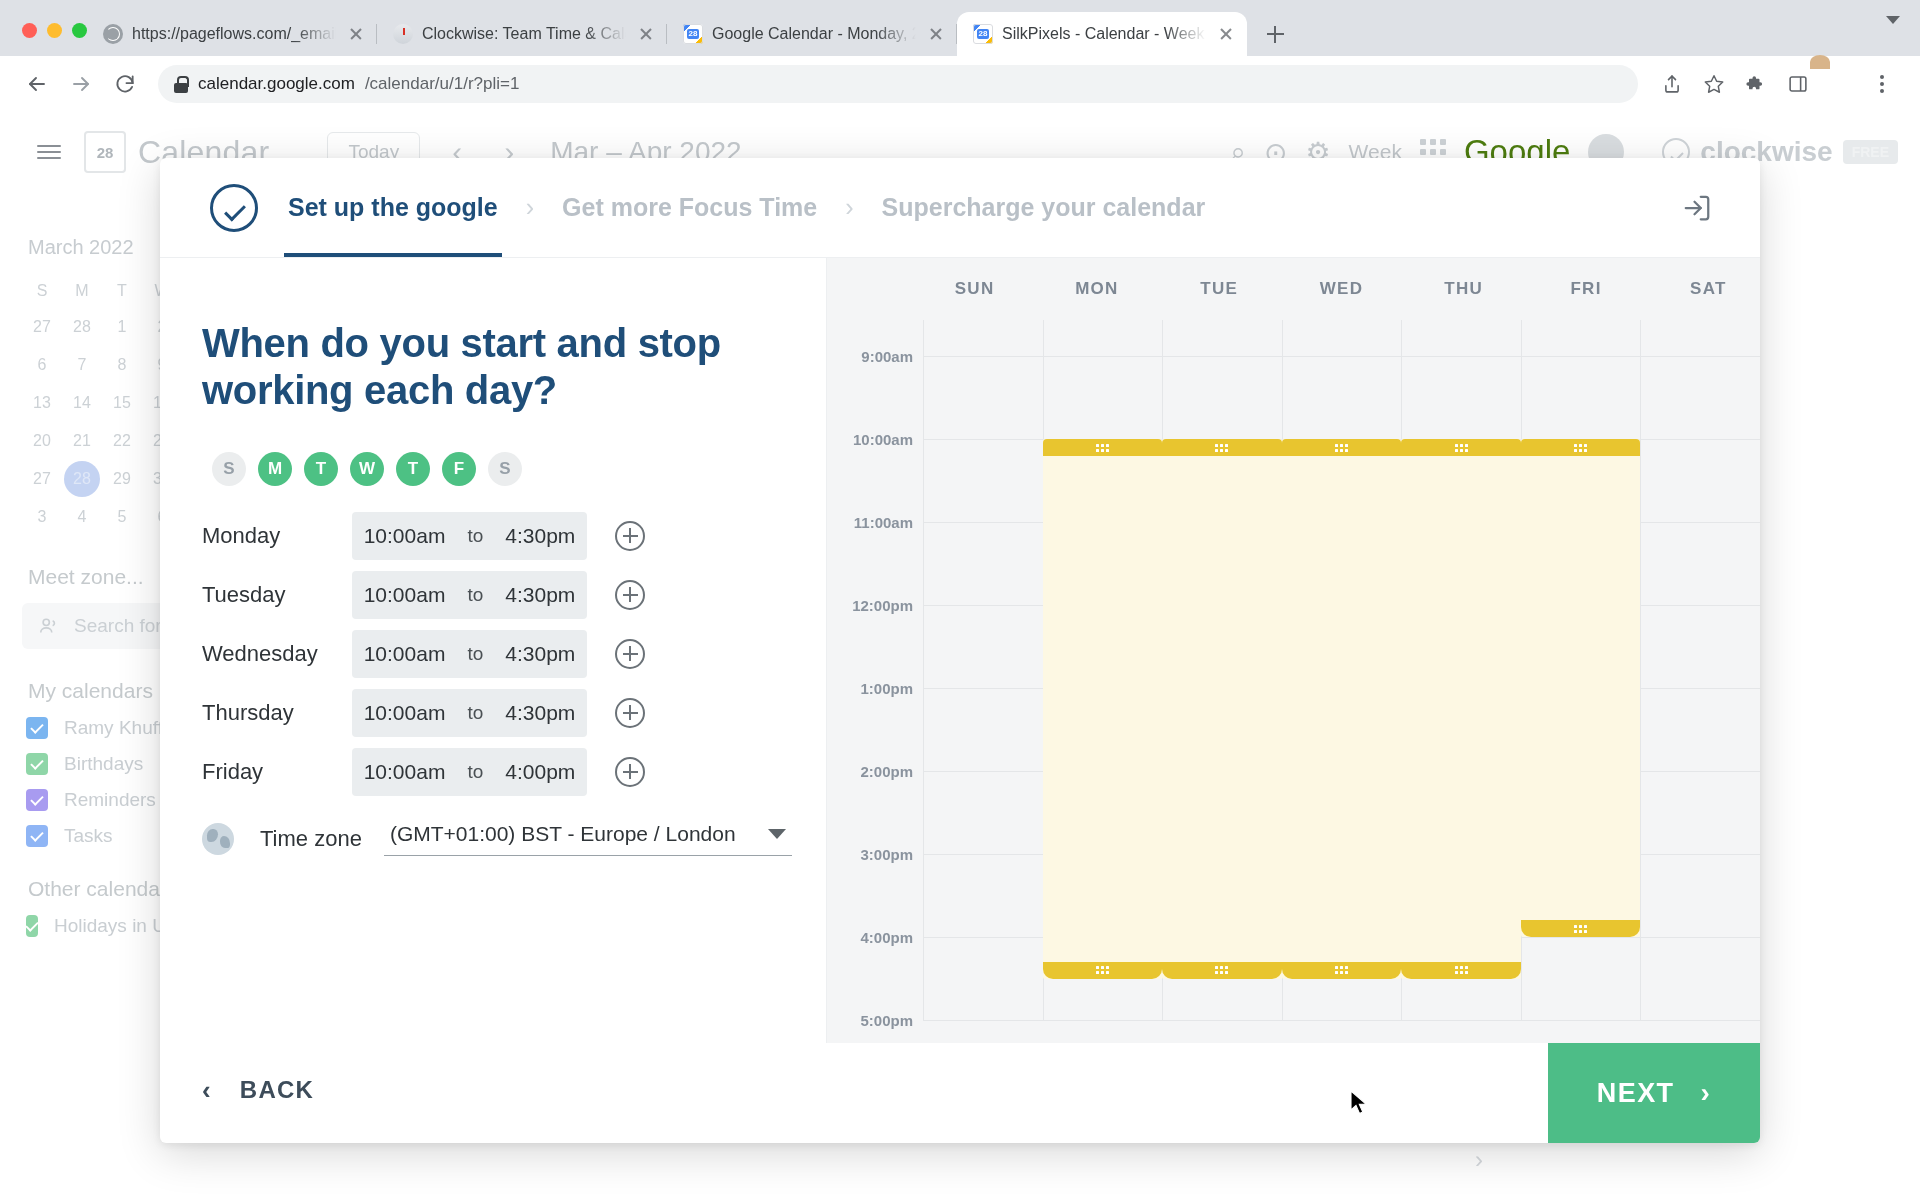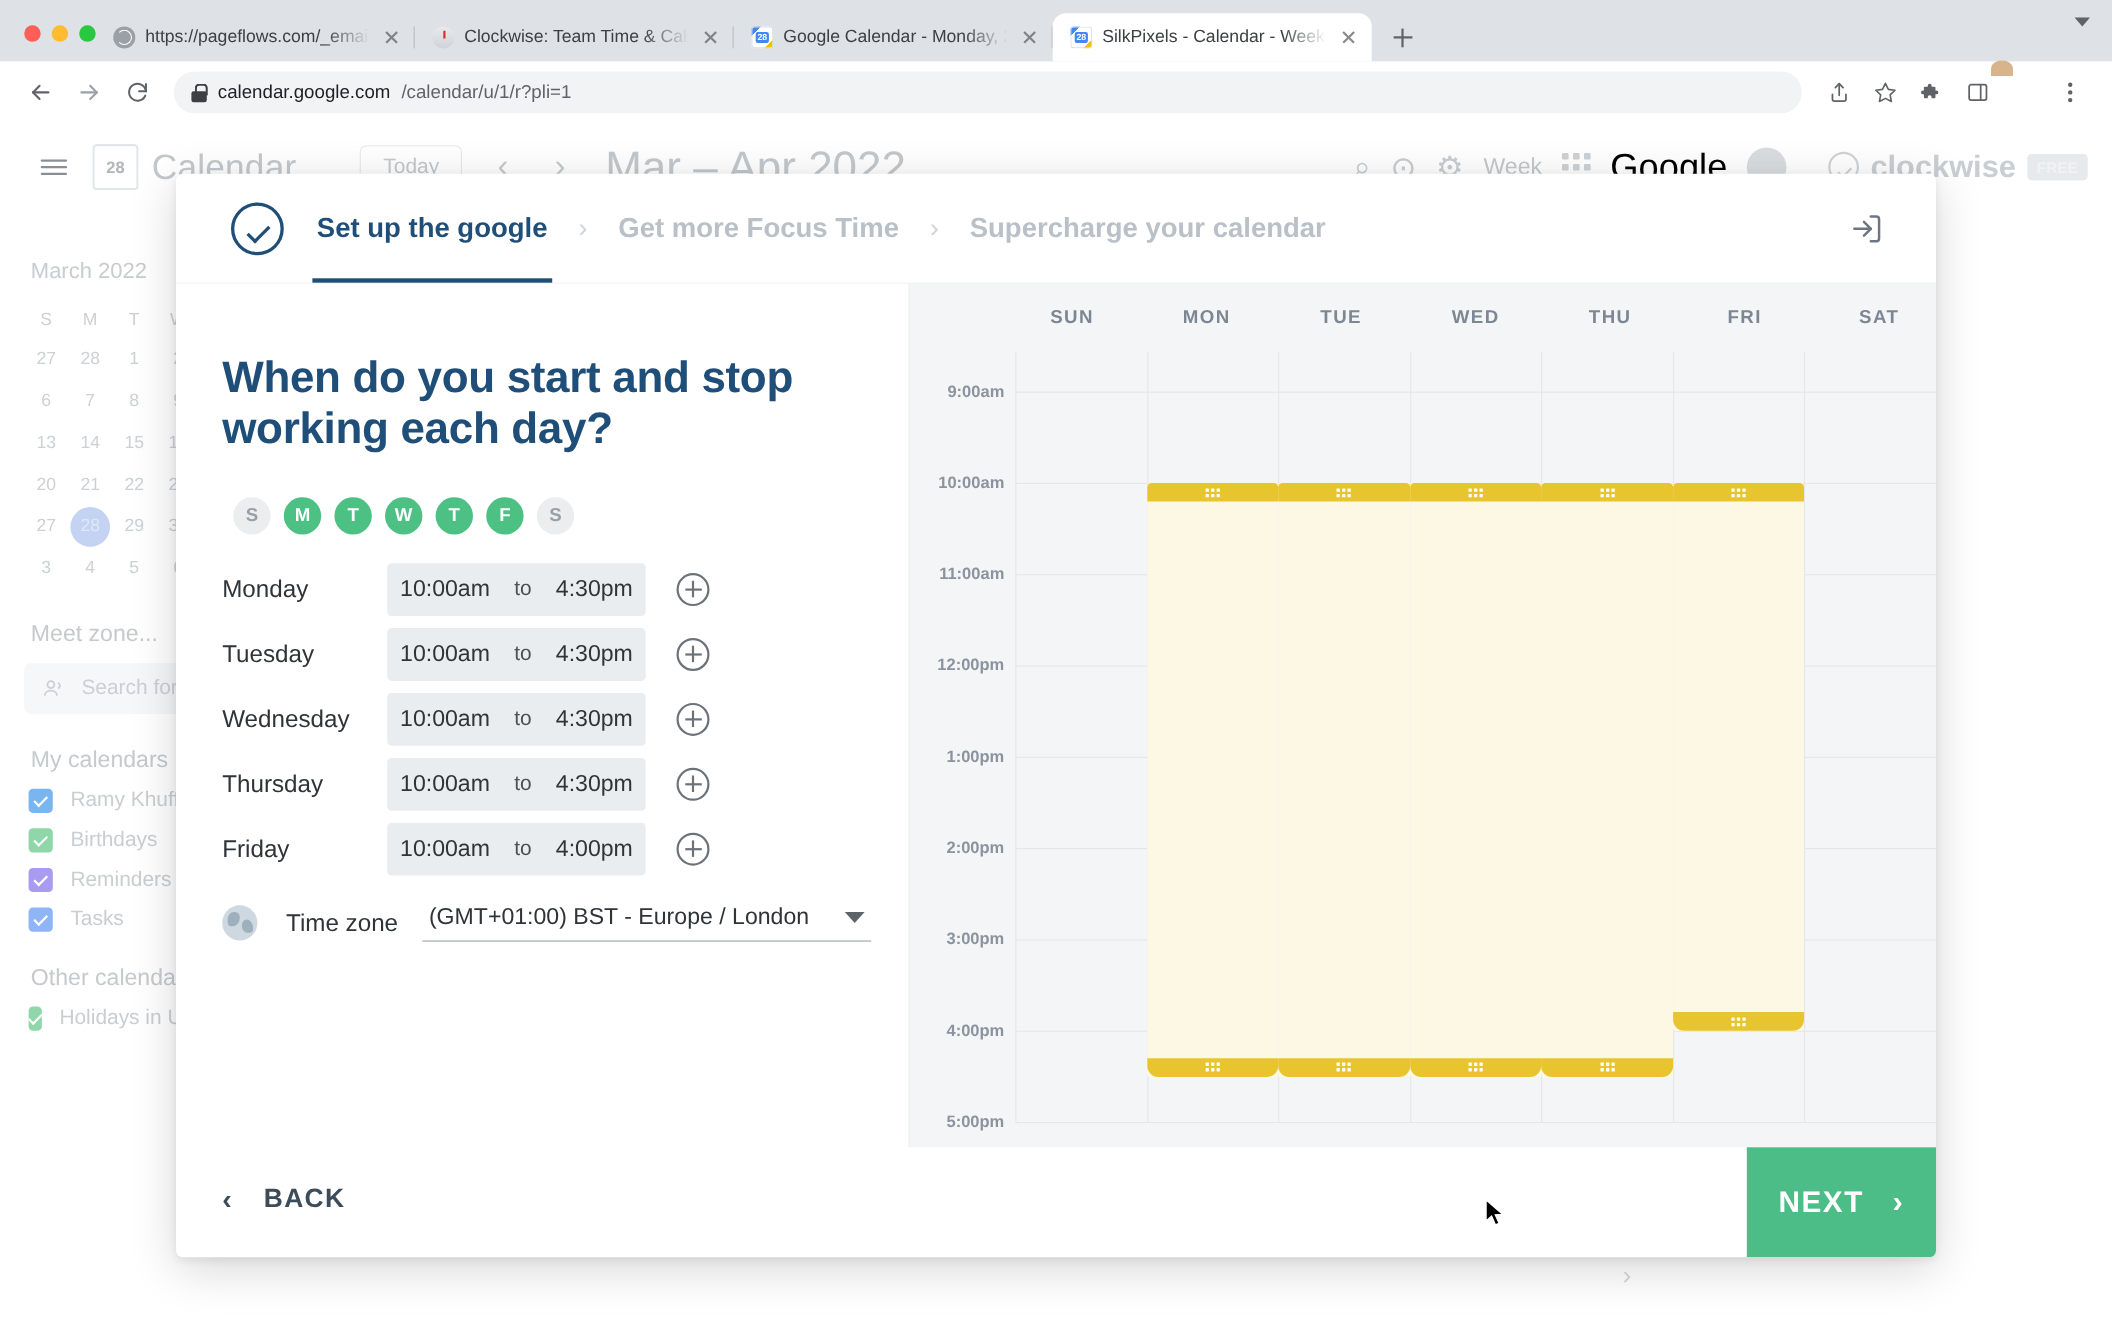--- a/index.html
+++ b/index.html
@@ -106,27 +106,27 @@
   .gc-header { height: 80px; display:flex; align-items:center; gap:0; padding: 0 22px; }
   .gc-ic { width:54px;height:54px;position:relative;flex:0 0 54px; }
   .hamburger i { position:absolute;left:15px;width:24px;height:2px;background:#8a8f95;border-radius:2px; }
   .hamburger i:nth-child(1){top:20px;} .hamburger i:nth-child(2){top:26px;} .hamburger i:nth-child(3){top:32px;}
   .gc-logo { width:42px;height:42px;margin:0 6px 0 8px;border-radius:4px;
     background:#fff;display:flex;align-items:center;justify-content:center;
     box-shadow: inset 0 0 0 2px #e3e6e8; font-size:15px;font-weight:bold;color:#b0b6bb; }
   .gc-title { font-size: 32px; color: #c3c8cc; margin-left: 6px; letter-spacing:.2px; }
   .gc-today { margin-left: 58px; font-size:19px;color:#c3c8cc; border:1px solid #e6e9eb;border-radius:6px;padding:8px 20px; }
   .gc-arrow { margin-left: 22px; font-size:30px;color:#c6cbcf; padding:0 10px; }
-  .gc-range { margin-left: 26px; font-size:40px;color:#c3c8cc; }
+  .gc-range { margin-left: 26px; font-size:28px;color:#c3c8cc; }
   .gc-right { margin-left:auto; display:flex;align-items:center;gap:18px; }
   .gc-rico { font-size:28px;color:#c8cdd1; }
   .gc-week { font-size:21px;color:#c3c8cc; }
   .gc-grid9 { display:grid;grid-template-columns:repeat(3,6px);gap:4px; }
   .gc-grid9 span{width:6px;height:6px;background:#cdd2d6;border-radius:1px;}
-  .gc-google { font-size:33px;color:#000000; }
+  .gc-google { font-size:33px;color:#4d7c0f; }
   .gc-av { width:36px;height:36px;border-radius:50%;background:#d9dde0; }
   .cw-badge { display:flex;align-items:center;gap:10px;margin-left:20px; }
   .cw-check { width:28px;height:28px;border-radius:50%;border:2.5px solid #cfd4d8;position:relative; }
   .cw-check::after{content:'';position:absolute;left:7px;top:12px;width:10px;height:5px;border-left:2.5px solid #cfd4d8;border-bottom:2.5px solid #cfd4d8;transform:rotate(-45deg);}
   .cw-name { font-size:28px;color:#c9ced2;font-weight:bold; }
   .cw-free { background:#e7eaec;color:#f0f2f3;font-size:14px;font-weight:bold;padding:4px 9px;border-radius:4px; }
 
   .gc-body { display:flex; }
   .gc-side { width: 300px; padding: 10px 18px 0 22px; }
   .gc-create { display:flex;align-items:center;gap:16px;border:1px solid #eceff1;border-radius:28px;
@@ -257,21 +257,21 @@
   .grip span{width:3px;height:3px;background:#fff;border-radius:.5px;}
 
   .m-foot { height: 100px; flex:0 0 100px; position: relative; }
   .back-btn {
     position:absolute; left: 42px; top: -2px; height: 98px; width: 190px;
     display:flex;align-items:center;gap:28px;
     font-size:24px;font-weight:bold;color:#3d4c5a;letter-spacing:1.2px;
   }
   .back-chev { font-size: 26px; color:#3d4c5a; }
   .next-btn {
-    position: absolute; right: 0; bottom: 0; width: 172px; height: 100px;
+    position: absolute; right: 0; bottom: 0; width: 212px; height: 100px;
     background: #4dbd87; color:#fff; display:flex;align-items:center;justify-content:center;gap:26px;
     font-size:27px;font-weight:bold;letter-spacing:1.4px;
   }
   .next-chev { font-size: 28px; }
 
   
   .gc-scroll-arrow { position:absolute; font-size:24px; color:#d5d9dd; }
 
   .cursor { position:absolute; left:1350px; top:1090px; width:0;height:0; z-index:60;}
   .cursor svg{position:absolute;left:0;top:0;}

